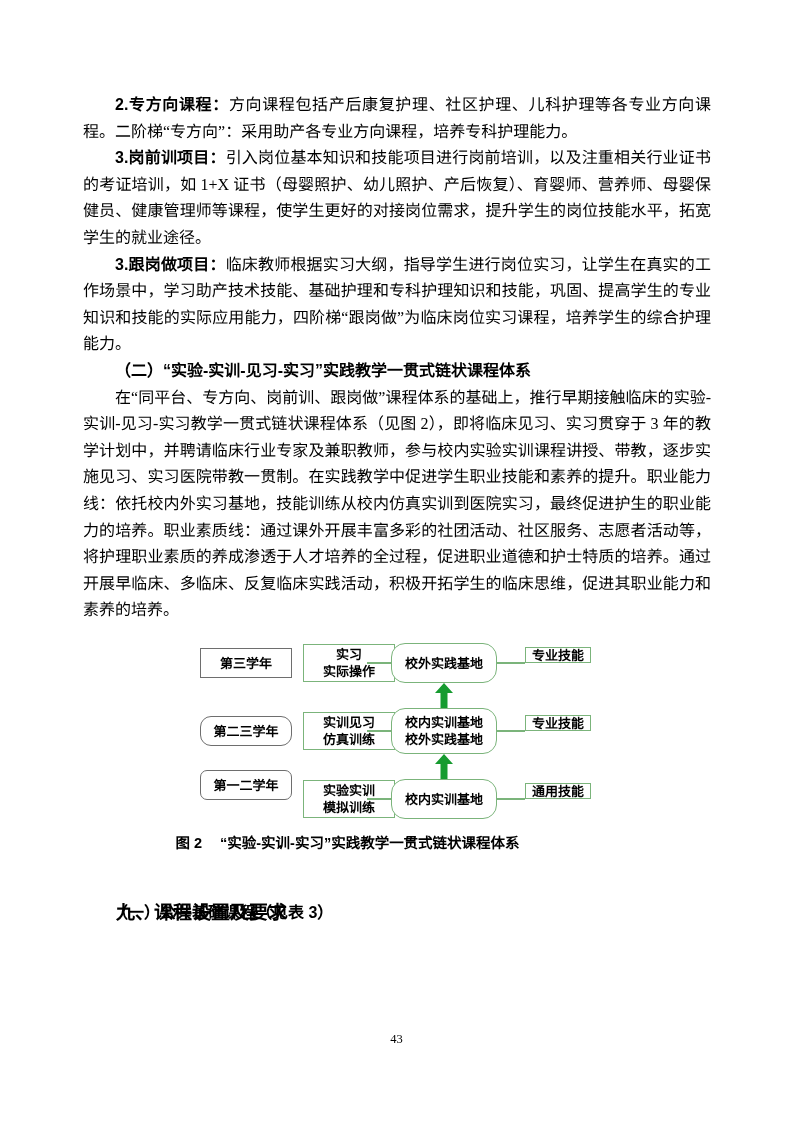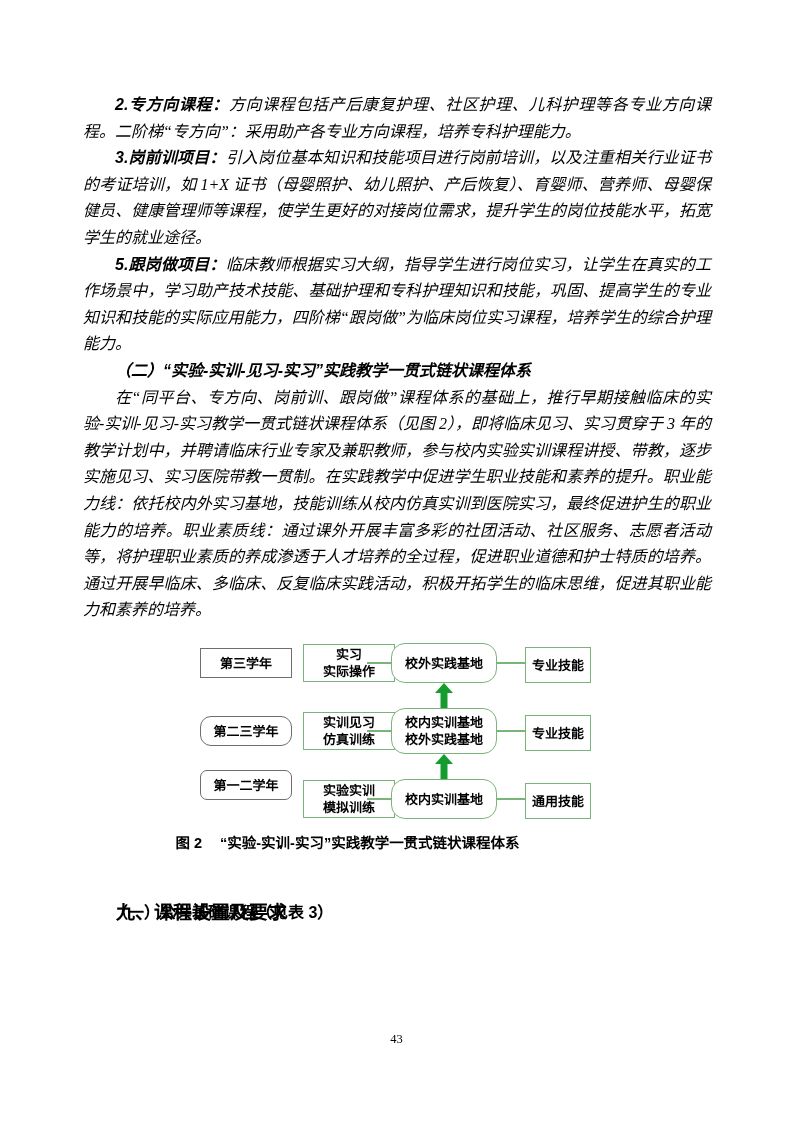--- a/index.html
+++ b/index.html
@@ -11,21 +11,20 @@
     font-family: "Liberation Serif", "DejaVu Serif", serif;
     color: #000;
   }
   .page { position: absolute; inset: 0; background: #fff; }
 
   
   .text-block {
     position: absolute; left: 83px; top: 92px; width: 628px;
     font-size: 16px; line-height: 26.6px;
     text-align: justify;
-    font-style: italic;
   }
   .text-block p { margin: 0; text-indent: 2em; }
   .lead {
     font-weight: bold;
     font-family: "Liberation Sans", "DejaVu Sans", sans-serif;
   }
   .h2 {
     font-weight: bold;
     font-family: "Liberation Sans", "DejaVu Sans", sans-serif;
   }
@@ -36,21 +35,21 @@
     position: absolute; box-sizing: border-box;
     display: flex; align-items: center; justify-content: center;
     text-align: center; white-space: pre-line;
     background: #fff;
     font-family: "Liberation Sans", "DejaVu Sans", sans-serif;
     font-weight: bold; font-size: 13px; line-height: 17px;
   }
   .year-box  { border: 1.5px solid #6e6e6e; left: 20px;  width: 92px;  height: 30px; }
   .method-box{ border: 1.5px solid #7bb47b; left: 123px; width: 92px;  height: 38px; }
   .base-box  { border: 1.5px solid #7bb47b; border-radius: 14px; left: 211px; width: 106px; }
-  .skill-box { border: 1.5px solid #7bb47b; left: 345px; width: 66px;  height: 36px; }
+  .skill-box { border: 1.5px solid #7bb47b; left: 345px; width: 66px;  height: 16px; }
   .conn { position: absolute; height: 2px; background: #7bb47b; }
   .arrow { position: absolute; left: 255px; width: 18px; height: 25px; }
 
   .fig-caption {
     position: absolute; left: 0; top: 831px; width: 695px;
     text-align: center;
     font-family: "Liberation Sans", "DejaVu Sans", sans-serif;
     font-weight: bold; font-size: 14.5px;
   }
   .fig-caption .cap-label { margin-right: 18px; }
@@ -73,21 +72,21 @@
   }
 </style>
 </head>
 <body>
 
 <div class="page">
 
   <div class="text-block">
     <p><span class="lead">2.专方向课程：</span><span>方向课程包括产后康复护理、社区护理、儿科护理等各专业方向课程。二阶梯“专方向”：采用助产各专业方向课程，培养专科护理能力。</span></p>
     <p><span class="lead">3.岗前训项目：</span><span>引入岗位基本知识和技能项目进行岗前培训，以及注重相关行业证书的考证培训，如 1+X 证书（母婴照护、幼儿照护、产后恢复）、育婴师、营养师、母婴保健员、健康管理师等课程，使学生更好的对接岗位需求，提升学生的岗位技能水平，拓宽学生的就业途径。</span></p>
-    <p><span class="lead">5.跟岗做项目：</span><span>临床教师根据实习大纲，指导学生进行岗位实习，让学生在真实的工作场景中，学习助产技术技能、基础护理和专科护理知识和技能，巩固、提高学生的专业知识和技能的实际应用能力，四阶梯“跟岗做”为临床岗位实习课程，培养学生的综合护理能力。</span></p>
+    <p><span class="lead">3.跟岗做项目：</span><span>临床教师根据实习大纲，指导学生进行岗位实习，让学生在真实的工作场景中，学习助产技术技能、基础护理和专科护理知识和技能，巩固、提高学生的专业知识和技能的实际应用能力，四阶梯“跟岗做”为临床岗位实习课程，培养学生的综合护理能力。</span></p>
     <p class="h2">（二）“实验-实训-见习-实习”实践教学一贯式链状课程体系</p>
     <p>在“同平台、专方向、岗前训、跟岗做”课程体系的基础上，推行早期接触临床的实验-实训-见习-实习教学一贯式链状课程体系（见图 2），即将临床见习、实习贯穿于 3 年的教学计划中，并聘请临床行业专家及兼职教师，参与校内实验实训课程讲授、带教，逐步实施见习、实习医院带教一贯制。在实践教学中促进学生职业技能和素养的提升。职业能力线：依托校内外实习基地，技能训练从校内仿真实训到医院实习，最终促进护生的职业能力的培养。职业素质线：通过课外开展丰富多彩的社团活动、社区服务、志愿者活动等，将护理职业素质的养成渗透于人才培养的全过程，促进职业道德和护士特质的培养。通过开展早临床、多临床、反复临床实践活动，积极开拓学生的临床思维，促进其职业能力和素养的培养。</p>
   </div>
 
   <div class="figure">
 
     <div class="fig-box year-box" style="top:10px;">第三学年</div>
     <div class="fig-box method-box" style="top:6px;">实习
 实际操作</div>
     <div class="fig-box base-box" style="top:5px;height:40px;">校外实践基地</div>

